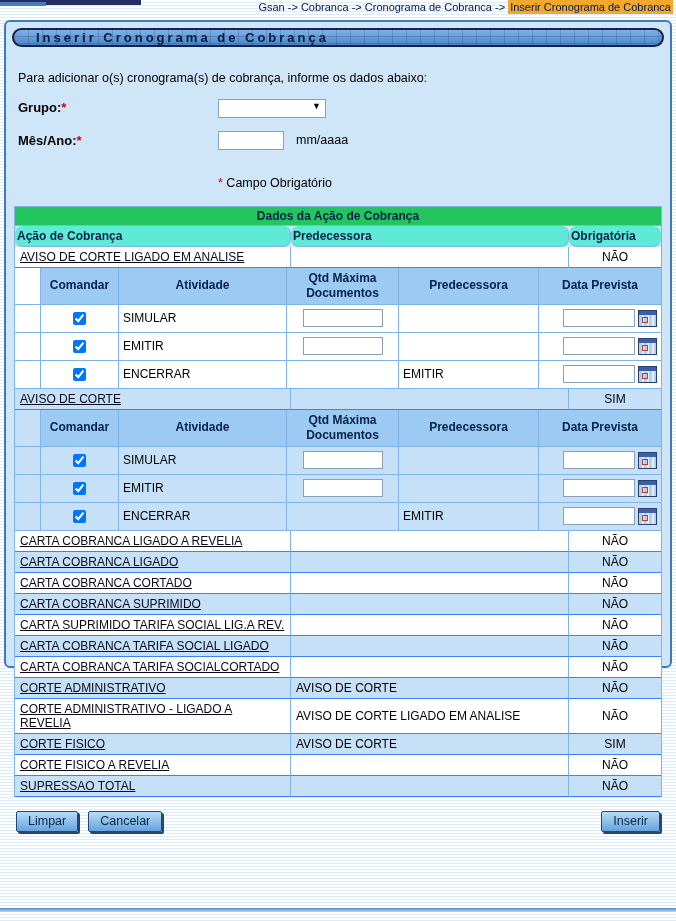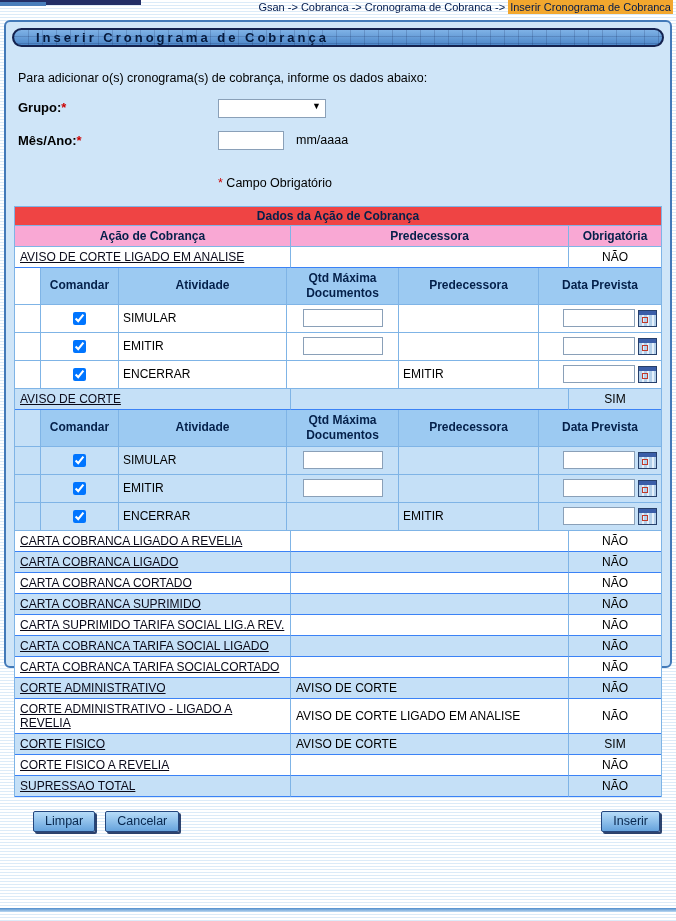--- a/index.html
+++ b/index.html
@@ -45,27 +45,27 @@
   }
   .selectwrap .arrow { position:absolute; right:5px; top:3px; font-size:9px; color:#000; pointer-events:none; }
   .txt { border:1px solid #8aa0b8; background:#fff; height:19px; font-size:12px; padding:0 3px; }
   .mesano { width:66px; }
   .hint { margin-left:12px; font-size:12.5px; color:#000; }
   .reqnote { margin:26px 0 0 206px; font-size:12.5px; color:#000; }
 
   
   .tbl { margin:16px 2px 0 2px; border:1px solid #7fb4e6; border-bottom:none; }
   .tbl-title {
-    background:#ef4444; color:#04204a; font-weight:bold; font-size:12px;
+    background:#22c55e; color:#04204a; font-weight:bold; font-size:12px;
     text-align:center; padding:2px 0; border-bottom:1px solid #7fb4e6;
   }
   .mhead, .mrow { display:grid; grid-template-columns:276px 278px 1fr; }
   .mhead > div {
-    background:#f9a8d4; color:#04204a; font-weight:bold; font-size:12px;
-    text-align:center; padding:3px 2px; border-right:1px solid #7fb4e6; border-bottom:1px solid #7fb4e6;
+    background:#5eead4; color:#04204a; font-weight:bold; font-size:12px;
+    text-align:left; padding:3px 2px; border-right:1px solid #7fb4e6; border-bottom:1px solid #7fb4e6;border-radius:8px;
   }
   .mrow > div { border-right:1px solid #7fb4e6; border-bottom:1px solid #3b82f6; padding:3px 5px; font-size:12px; display:flex; align-items:center; }
   .mhead > div:last-child, .mrow > div:last-child { border-right:none; }
   .mrow .c-obr { justify-content:center; }
   .row-white { background:#ffffff; }
   .row-blue  { background:#c5e0f7; }
   .acao-link { color:#0a0a1a; text-decoration:underline; cursor:pointer; }
 
   .ahead, .arow { display:grid; grid-template-columns:26px 78px 168px 112px 140px 1fr; }
   .ahead > div {
@@ -93,21 +93,21 @@
       linear-gradient(180deg,#3b5ea8 0 4px, rgba(0,0,0,0) 4px),
       repeating-linear-gradient(90deg, #b4d0ea 0 3px, #e4f0fb 3px 5px),
       #dcebf8;
   }
   .cal-btn::after {
     content:""; position:absolute; left:3px; top:6px; width:4px; height:4px;
     border:1px solid #c03a2b;
   }
   .chk { width:13px; height:13px; }
 
-  .btnrow { display:flex; margin:14px 4px 0 21px; }
+  .btnrow { display:flex; margin:14px 4px 0 4px; }
   .btn {
     font-family:"Liberation Sans", sans-serif;
     font-size:12.5px; color:#07264d; padding:2px 11px 3px 11px;
     background:linear-gradient(180deg,#b7dcf8,#66a3dd);
     border:1px solid #24477e; border-radius:2px;
     box-shadow:2px 2px 0 rgba(10,35,85,.85); cursor:pointer;
   }
   .btn + .btn { margin-left:10px; }
   .spacer { flex:1; }
 

